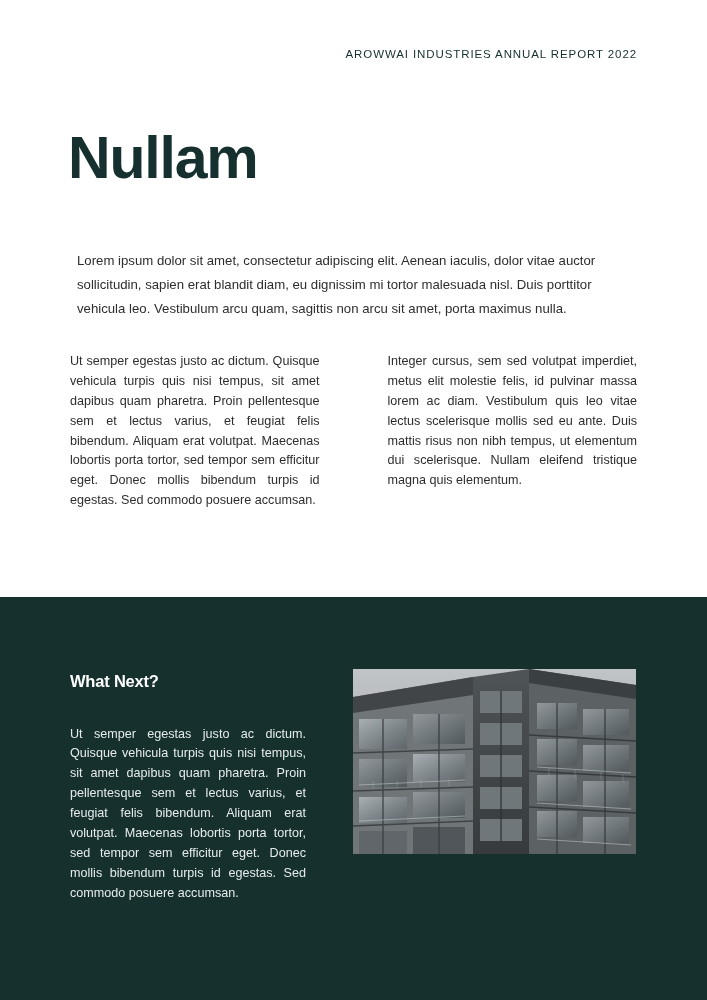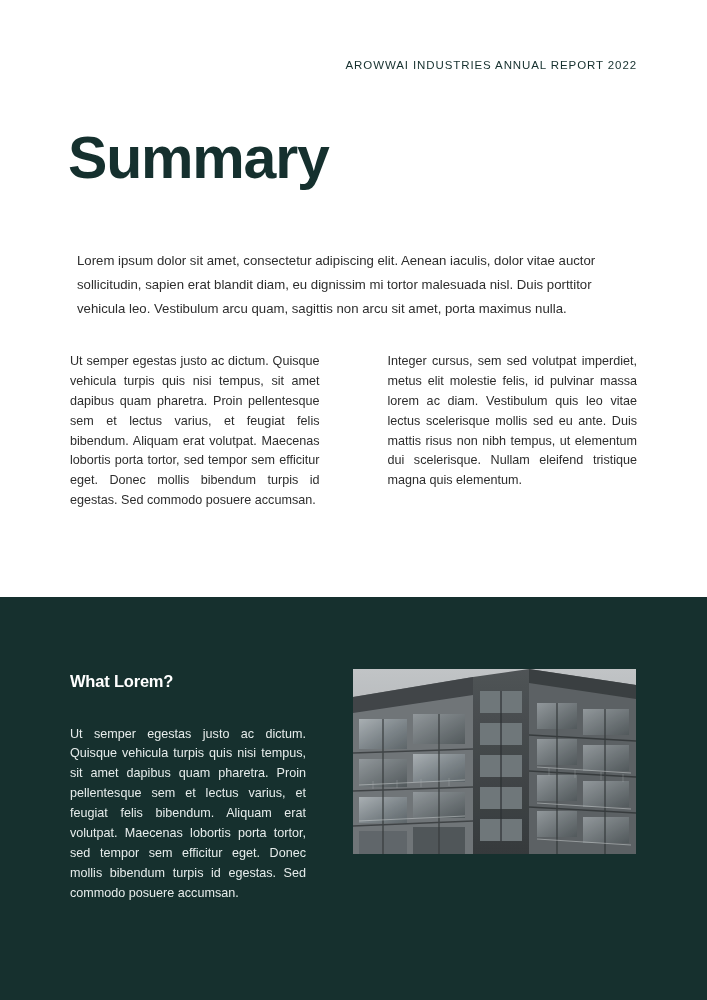--- a/index.html
+++ b/index.html
@@ -26,21 +26,21 @@
   
   .top-section {
     position: relative;
     height: 597px;
     background: #ffffff;
     box-sizing: border-box;
     padding: 0 70px;
   }
   .running-head {
     position: absolute;
-    top: 59px;
+    top: 48px;
     right: 70px;
     font-size: 11.5px;
     letter-spacing: 0.9px;
     color: #15302e;
     font-weight: 400;
     white-space: nowrap;
   }
   .title {
     position: absolute;
     top: 128px;
@@ -122,30 +122,30 @@
     height: 185px;
   }
 </style>
 </head>
 <body>
 
 <div class="page">
 
   <div class="top-section">
     <div class="running-head">AROWWAI INDUSTRIES ANNUAL REPORT 2022</div>
-    <h1 class="title">Summary</h1>
+    <h1 class="title">Nullam</h1>
     <p class="intro">Lorem ipsum dolor sit amet, consectetur adipiscing elit. Aenean iaculis, dolor vitae auctor sollicitudin, sapien erat blandit diam, eu dignissim mi tortor malesuada nisl. Duis porttitor vehicula leo. Vestibulum arcu quam, sagittis non arcu sit amet, porta maximus nulla.</p>
     <div class="columns">
       <div class="col">Ut semper egestas justo ac dictum. Quisque vehicula turpis quis nisi tempus, sit amet dapibus quam pharetra. Proin pellentesque sem et lectus varius, et feugiat felis bibendum. Aliquam erat volutpat. Maecenas lobortis porta tortor, sed tempor sem efficitur eget. Donec mollis bibendum turpis id egestas. Sed commodo posuere accumsan.</div>
       <div class="col">Integer cursus, sem sed volutpat imperdiet, metus elit molestie felis, id pulvinar massa lorem ac diam. Vestibulum quis leo vitae lectus scelerisque mollis sed eu ante. Duis mattis risus non nibh tempus, ut elementum dui scelerisque. Nullam eleifend tristique magna quis elementum.</div>
     </div>
   </div>
 
   <div class="bottom-section">
-    <h2 class="next-title">What Lorem?</h2>
+    <h2 class="next-title">What Next?</h2>
     <p class="next-body">Ut semper egestas justo ac dictum. Quisque vehicula turpis quis nisi tempus, sit amet dapibus quam pharetra. Proin pellentesque sem et lectus varius, et feugiat felis bibendum. Aliquam erat volutpat. Maecenas lobortis porta tortor, sed tempor sem efficitur eget. Donec mollis bibendum turpis id egestas. Sed commodo posuere accumsan.</p>
 
     <div class="photo">
       <svg viewBox="0 0 283 185" xmlns="http://www.w3.org/2000/svg" aria-hidden="true">
         <defs>
           <linearGradient id="sky" x1="0" y1="0" x2="0" y2="1">
             <stop offset="0%" stop-color="#c9ccce"></stop>
             <stop offset="100%" stop-color="#9fa4a7"></stop>
           </linearGradient>
           <linearGradient id="glass" x1="0" y1="0" x2="1" y2="1">

